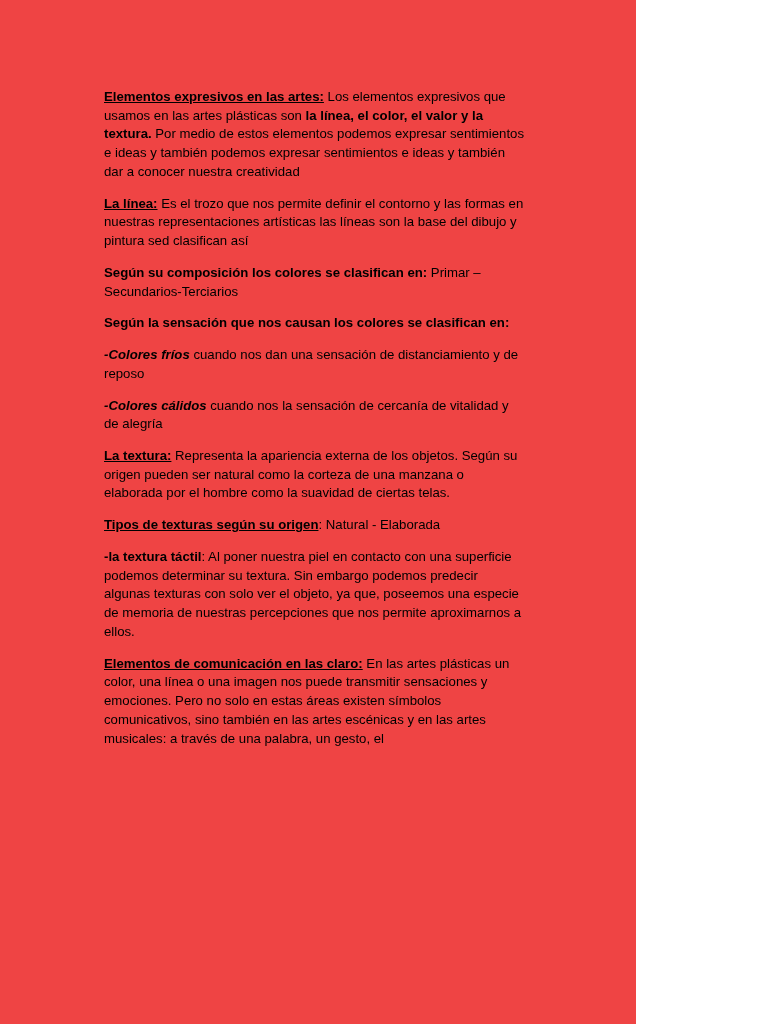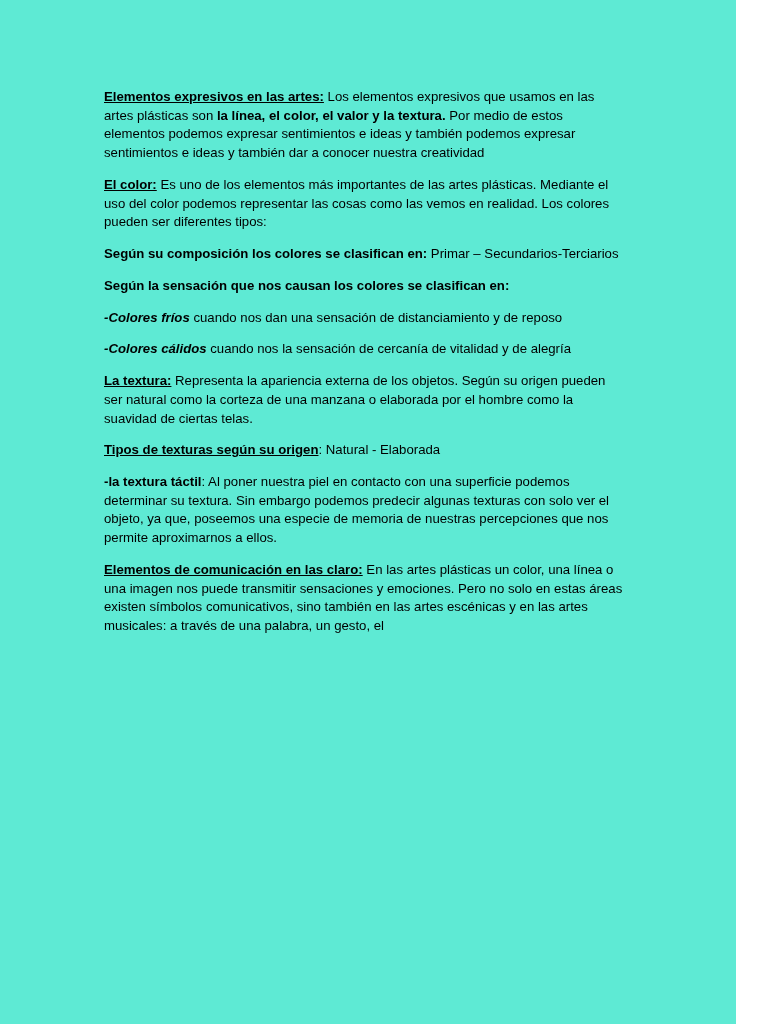--- a/index.html
+++ b/index.html
@@ -9,23 +9,23 @@
   }
   body {
     width: 768px;
     height: 1024px;
     font-family: "Liberation Sans", sans-serif;
     color: #000000;
     overflow: hidden;
   }
   .page {
     position: relative;
-    width: 736px;
+    width: 636px;
     height: 1024px;
-    background: #5eead4;
+    background: #ef4444;
     box-sizing: border-box;
     padding: 88px 112px 0 104px;
   }
   .doc-body {
     font-size: 13.2px;
     line-height: 1.42;
     text-align: left;
   }
   p.para {
     margin: 0 0 13px 0;
@@ -33,21 +33,21 @@
   .b { font-weight: bold; }
   .bu { font-weight: bold; text-decoration: underline; }
   .bi { font-weight: bold; font-style: italic; }
 </style>
 </head>
 <body>
 
 <div class="page">
   <div class="doc-body">
       <p class="para"><span class="bu">Elementos expresivos en las artes:</span><span> Los elementos expresivos que usamos en las artes plásticas son </span><span class="b">la línea, el color, el valor  y la textura.</span><span> Por medio de estos elementos podemos expresar sentimientos e ideas y también podemos expresar sentimientos e ideas y también dar a conocer nuestra creatividad</span></p>
-      <p class="para"><span class="bu">El color:</span><span> Es uno de los elementos más importantes  de las artes plásticas. Mediante  el uso del color podemos representar las cosas como las vemos en realidad. Los  colores pueden ser diferentes tipos:</span></p>
+      <p class="para"><span class="bu">La línea:</span><span> Es el trozo que nos permite definir el contorno y las formas en nuestras representaciones artísticas las líneas son la base del dibujo y pintura sed clasifican así</span></p>
       <p class="para"><span class="b">Según su composición los colores se clasifican en:</span><span> Primar – Secundarios-Terciarios</span></p>
       <p class="para"><span class="b">Según la sensación que nos causan los colores se clasifican en:</span></p>
       <p class="para"><span class="bi">-Colores fríos</span><span> cuando nos dan una sensación de distanciamiento y de reposo</span></p>
       <p class="para"><span class="bi">-Colores cálidos</span><span> cuando nos la sensación de cercanía de vitalidad y de alegría</span></p>
       <p class="para"><span class="bu">La textura:</span><span> Representa la apariencia externa de los objetos. Según  su origen pueden ser natural como la corteza de una manzana o elaborada por el hombre como la suavidad de ciertas telas.</span></p>
       <p class="para"><span class="bu">Tipos de texturas según su origen</span><span>: Natural -  Elaborada</span></p>
       <p class="para"><span class="b">-la textura táctil</span><span>: Al poner nuestra piel en contacto con una superficie podemos determinar su textura. Sin embargo podemos predecir algunas texturas con solo ver el objeto, ya que, poseemos una especie de memoria de nuestras percepciones que nos permite aproximarnos a ellos.</span></p>
       <p class="para"><span class="bu">Elementos de comunicación en las claro:</span><span> En las artes plásticas un color, una línea o una imagen nos puede transmitir sensaciones y emociones. Pero no solo en estas áreas existen símbolos comunicativos, sino también en las artes escénicas y en las artes musicales:  a través de una palabra, un gesto, el</span></p>
     </div>
 </div>

